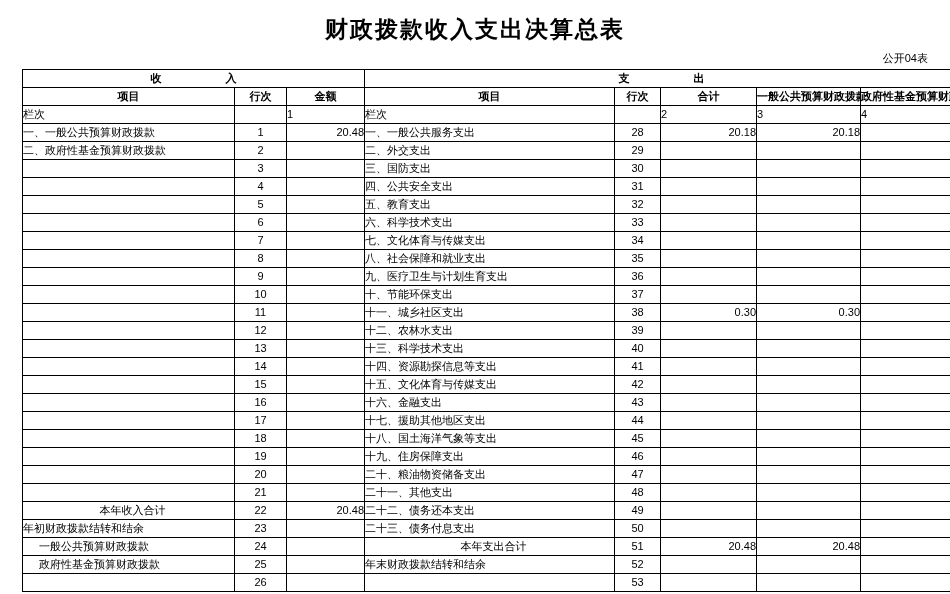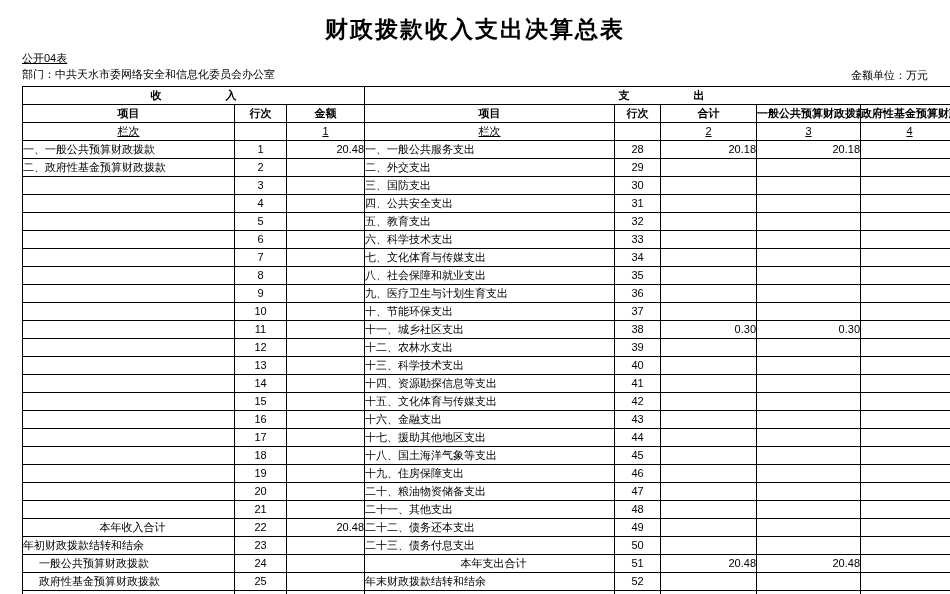--- a/index.html
+++ b/index.html
@@ -71,23 +71,21 @@
     font-size: 12px;
     height: 19px;
   }
   .colhead {
     text-align: center;
     font-size: 11.5px;
     height: 30px;
     line-height: 14px;
   }
   .rowlabel {
-    text-align: center;
     font-size: 11px;
-    text-decoration: underline;
   }
   .item-cell {
     padding-left: 6px;
     text-align: left;
     margin-top: 24px;
   }
   .item-cell.indent {
     padding-left: 16px;
   }
   .item-cell.center {
@@ -112,26 +110,22 @@
   col.c-gen    { width: 104px; }
   col.c-fund   { width: 98px; }
 </style>
 </head>
 <body>
 
 <div class="page">
 
   <div class="doc-title">财政拨款收入支出决算总表</div>
 
-  <div class="code-line" style="font-size:11px;text-decoration:underline;">公开04表</div>
-
-  <div class="meta-row">
-    <div class="meta-left">部门：中共天水市委网络安全和信息化委员会办公室</div>
-    <div class="meta-right">金额单位：万元</div>
-  </div>
+  <div class="code-line" style="text-align:right;font-size:11px;">公开04表</div>
+
 
   <table class="main">
     <colgroup>
       <col class="c-item-l">
         <col class="c-row-l">
         <col class="c-amt-l">
       <col class="c-item-r">
         <col class="c-row-r">
         <col class="c-total">
         <col class="c-gen">

